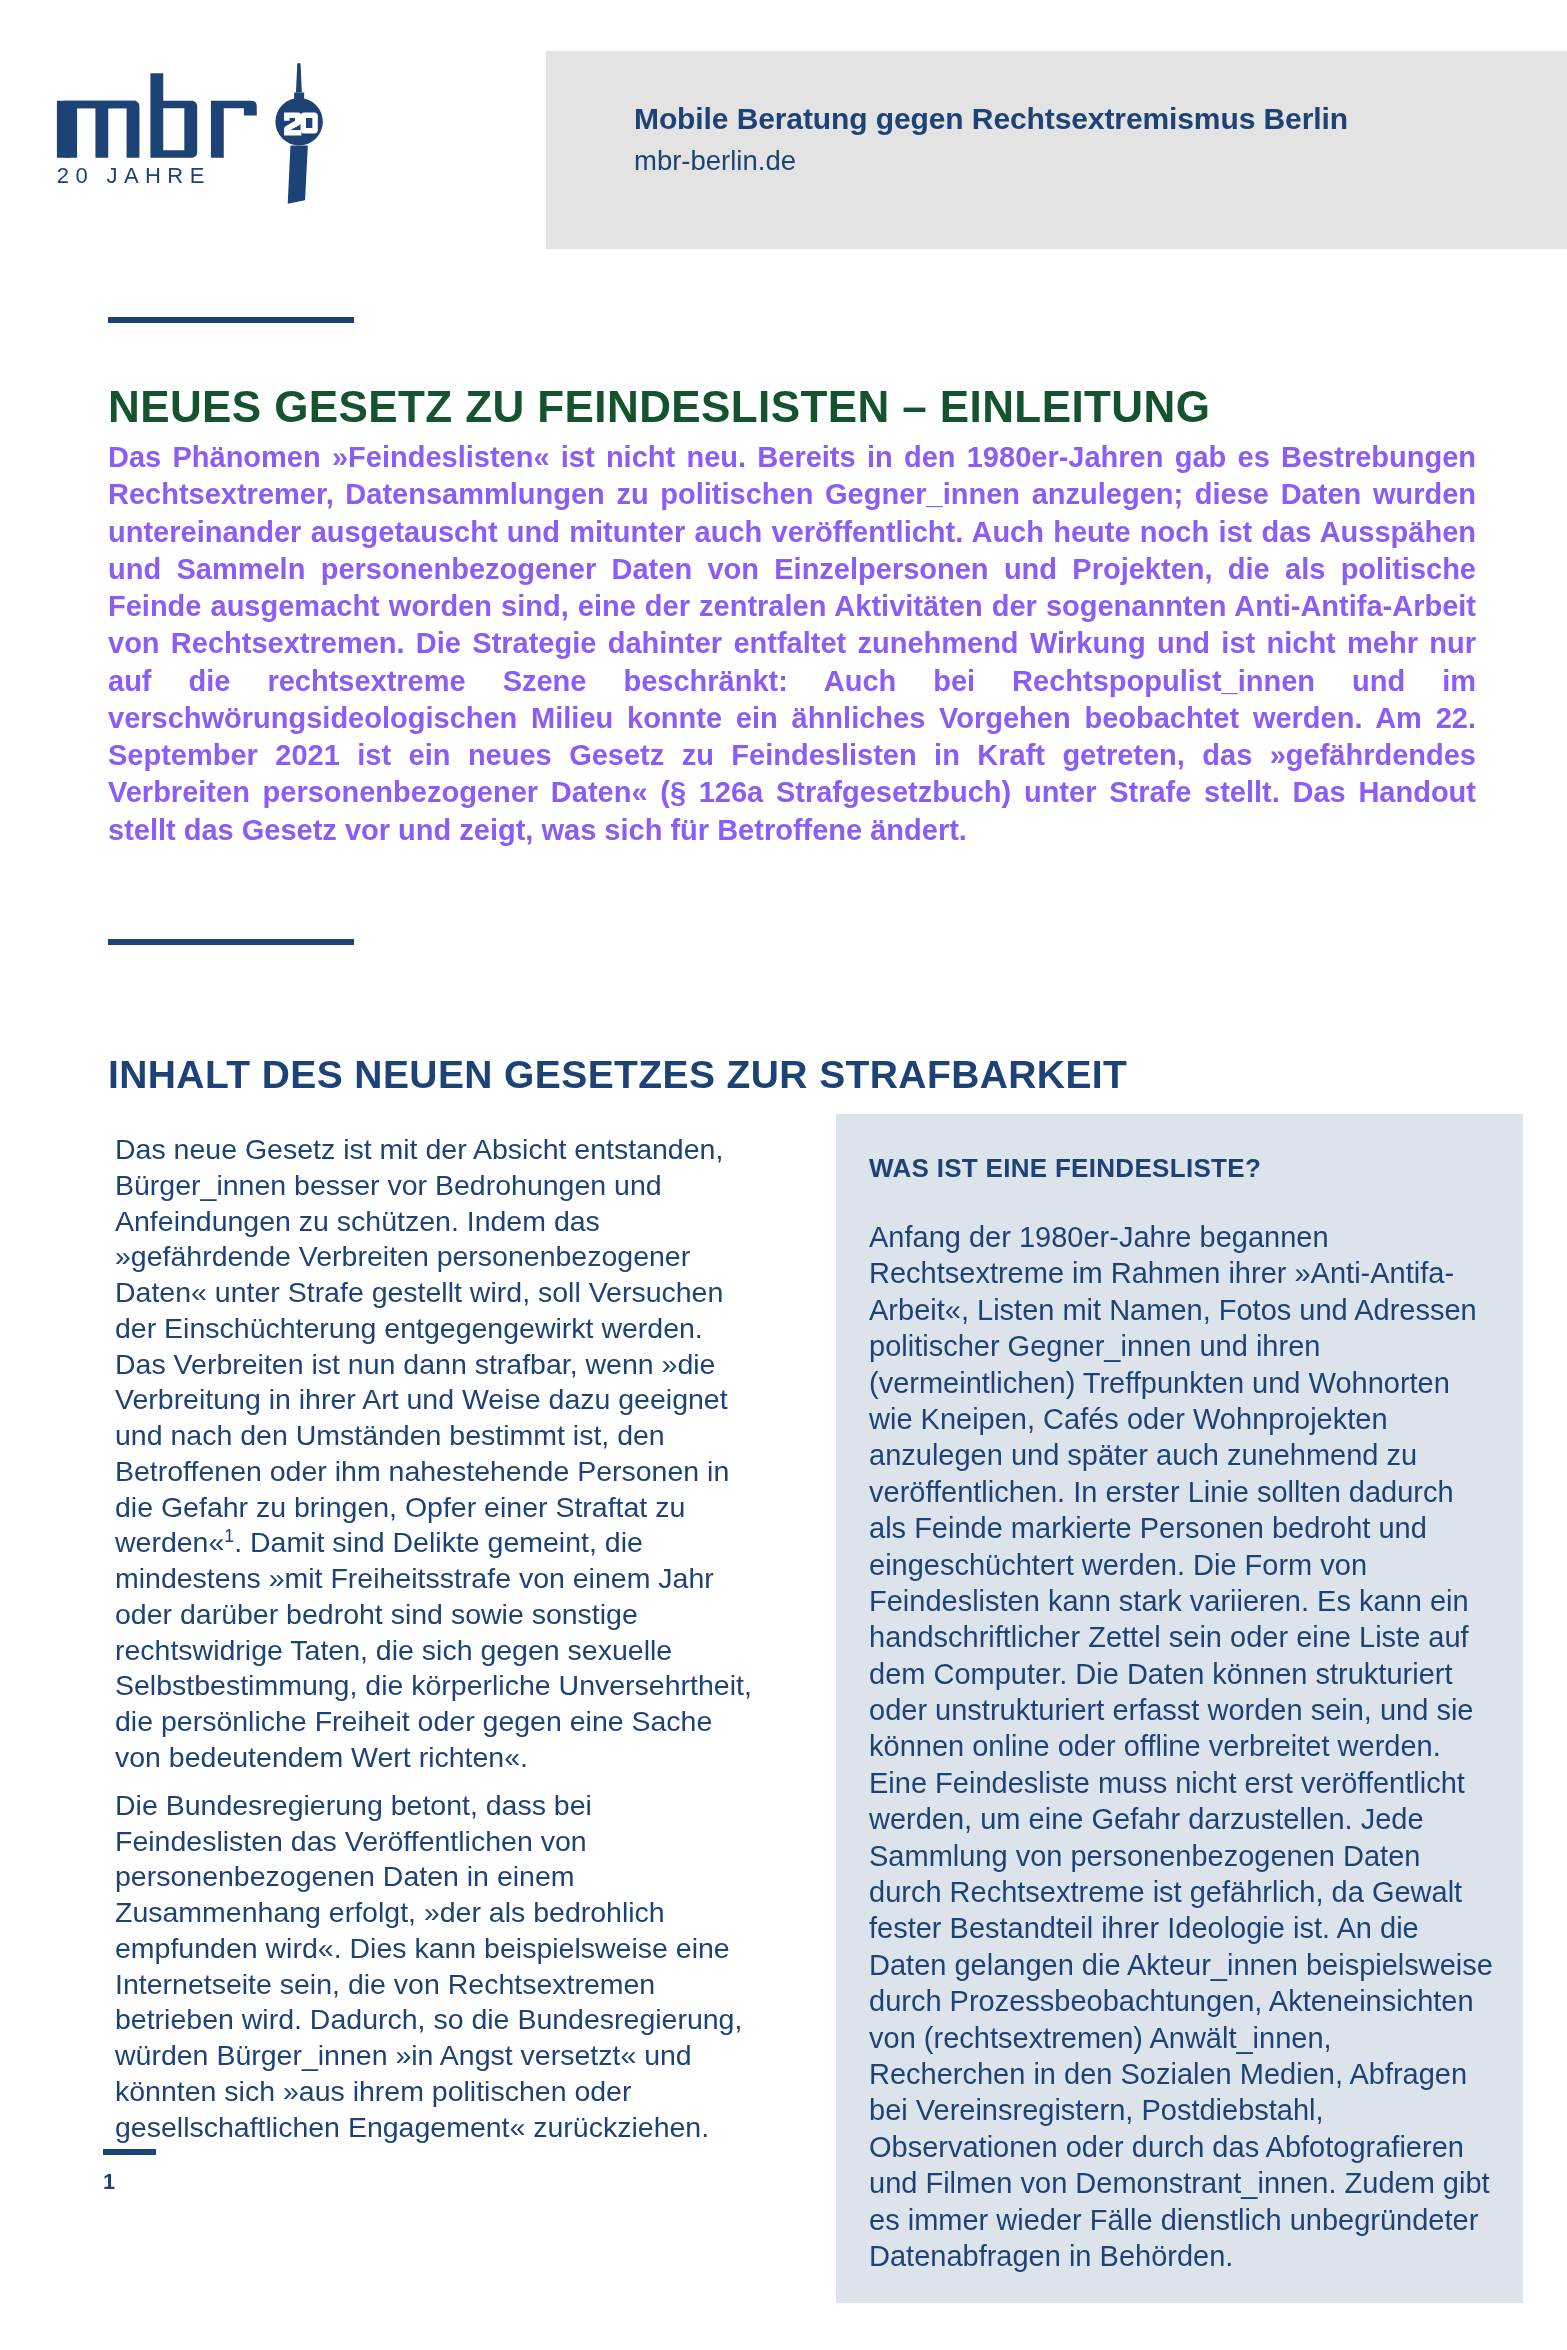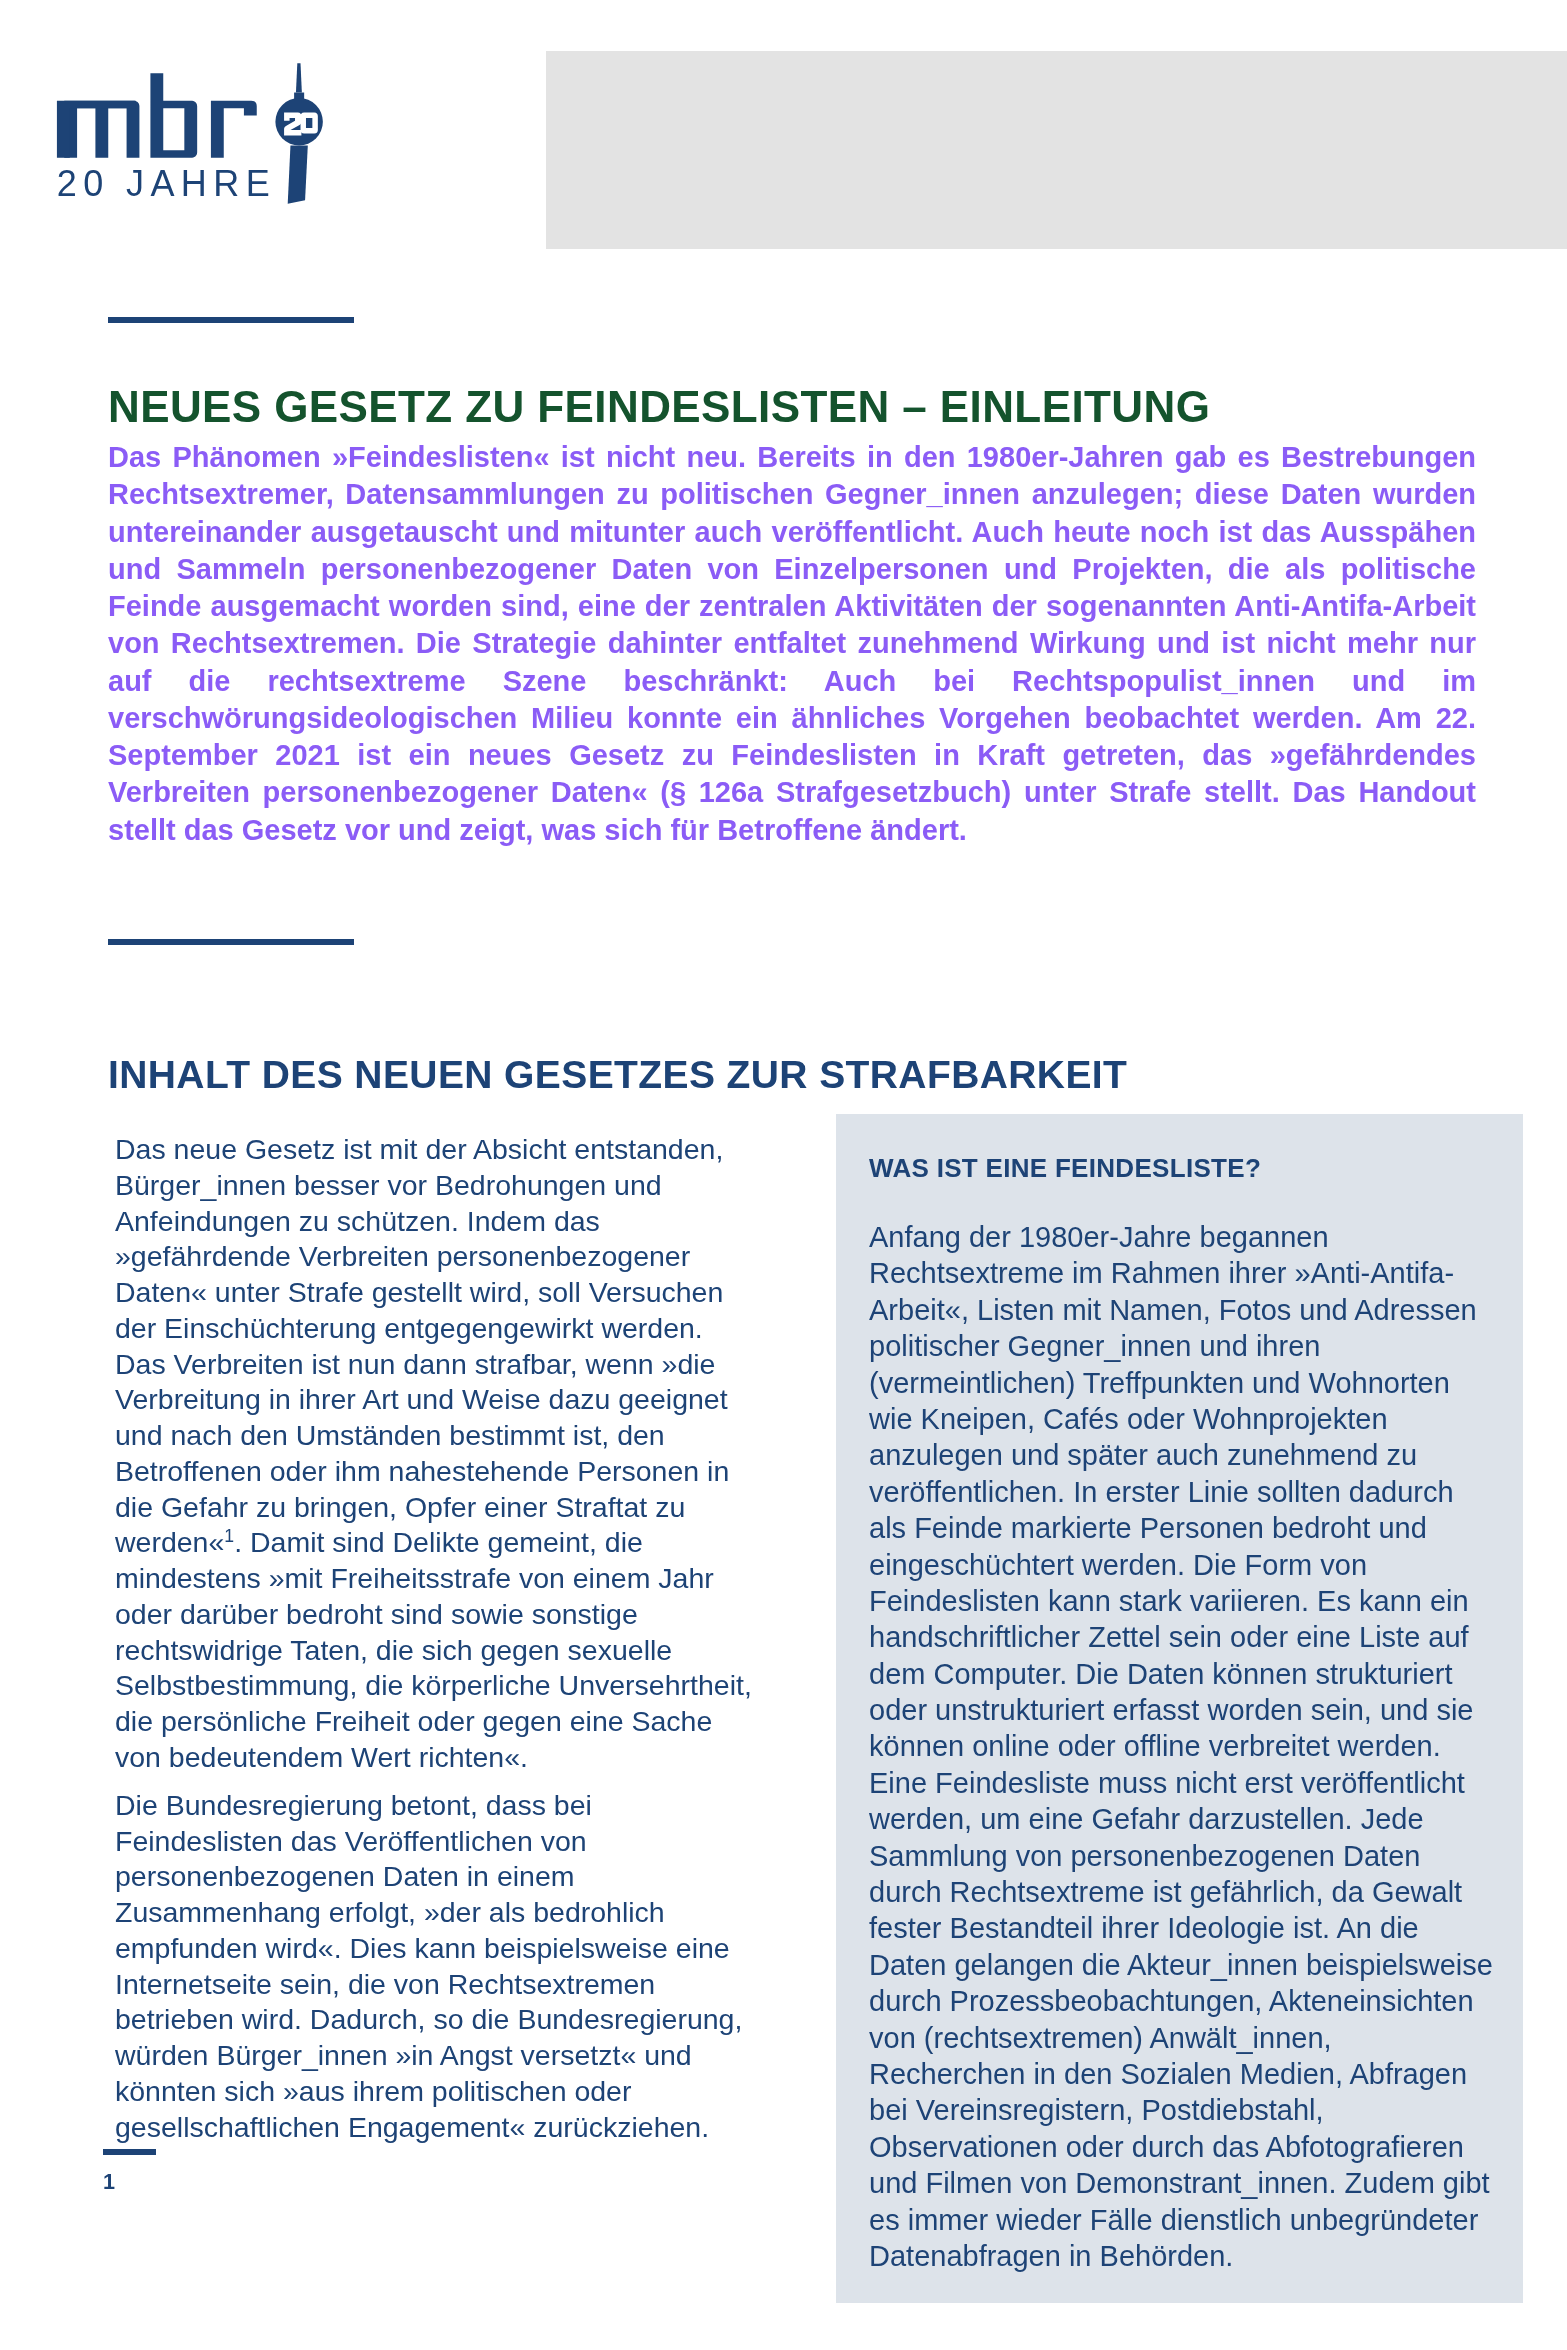--- a/index.html
+++ b/index.html
@@ -38,21 +38,21 @@
     position: absolute;
     left: 0;
     top: 0;
     width: 211px;
     height: 99px;
   }
   #logo-jahre {
     position: absolute;
     left: 1.8px;
     top: 97px;
-    font-size: 36px;
+    font-size: 22px;
     letter-spacing: 6.4px;
     color: #1d4376;
     font-weight: 400;
     font-family: "Liberation Sans", sans-serif;
   }
   #logo-tower {
     position: absolute;
     left: 209px;
     top: -5.5px;
     width: 73px;
@@ -258,20 +258,24 @@
 
           <g fill="#ffffff">
             <path d="M22 56 h15 c3 0 4 2 4 4 v6 c0 2 -1 3 -3 4 l-9 5 h12 v6 H22 v-7 c0 -2 1 -3 3 -4 l9 -5 v-3 H28 v3 h-6 z"></path>
             <path d="M44 56 h11 c3 0 4 2 4 4 v15 c0 2 -1 4 -4 4 H44 c-3 0 -4 -2 -4 -4 V60 c0 -2 1 -4 4 -4 z m2 6 v11 h7 V62 z"></path>
           </g>
         </svg>
       </div>
       <div id="logo-jahre">20 JAHRE</div>
     </div>
 
+    <div id="header-texts">
+      <div id="header-title">Mobile Beratung gegen Rechtsextremismus Berlin</div>
+      <div id="header-subtitle">mbr-berlin.de</div>
+    </div>
   </div>
 
   <div class="rule" id="sec1-rule"></div>
   <h1 id="sec1-heading">NEUES GESETZ ZU FEINDESLISTEN – EINLEITUNG</h1>
   <div id="sec1-body">Das Phänomen »Feindeslisten« ist nicht neu. Bereits in den 1980er-Jahren gab es Bestrebungen Rechtsextremer, Datensammlungen zu politischen Gegner_innen anzulegen; diese Daten wurden untereinander ausgetauscht und mitunter auch veröffentlicht. Auch heute noch ist das Ausspähen und Sammeln personenbezogener Daten von Einzelpersonen und Projekten, die als politische Feinde ausgemacht worden sind, eine der zentralen Aktivitäten der sogenannten Anti-Antifa-Arbeit von Rechtsextremen. Die Strategie dahinter entfaltet zunehmend Wirkung und ist nicht mehr nur auf die rechtsextreme Szene beschränkt: Auch bei Rechtspopulist_innen und im verschwörungsideologischen Milieu konnte ein ähnliches Vorgehen beobachtet werden. Am 22. September 2021 ist ein neues Gesetz zu Feindeslisten in Kraft getreten, das »gefährdendes Verbreiten personenbezogener Daten« (§ 126a Strafgesetzbuch) unter Strafe stellt. Das Handout stellt das Gesetz vor und zeigt, was sich für Betroffene ändert.</div>
 
   <div class="rule" id="sec2-rule"></div>
   <h1 id="sec2-heading">
     <span>INHALT DES NEUEN GESETZES ZUR STRAFBARKEIT</span><br>
   </h1>

